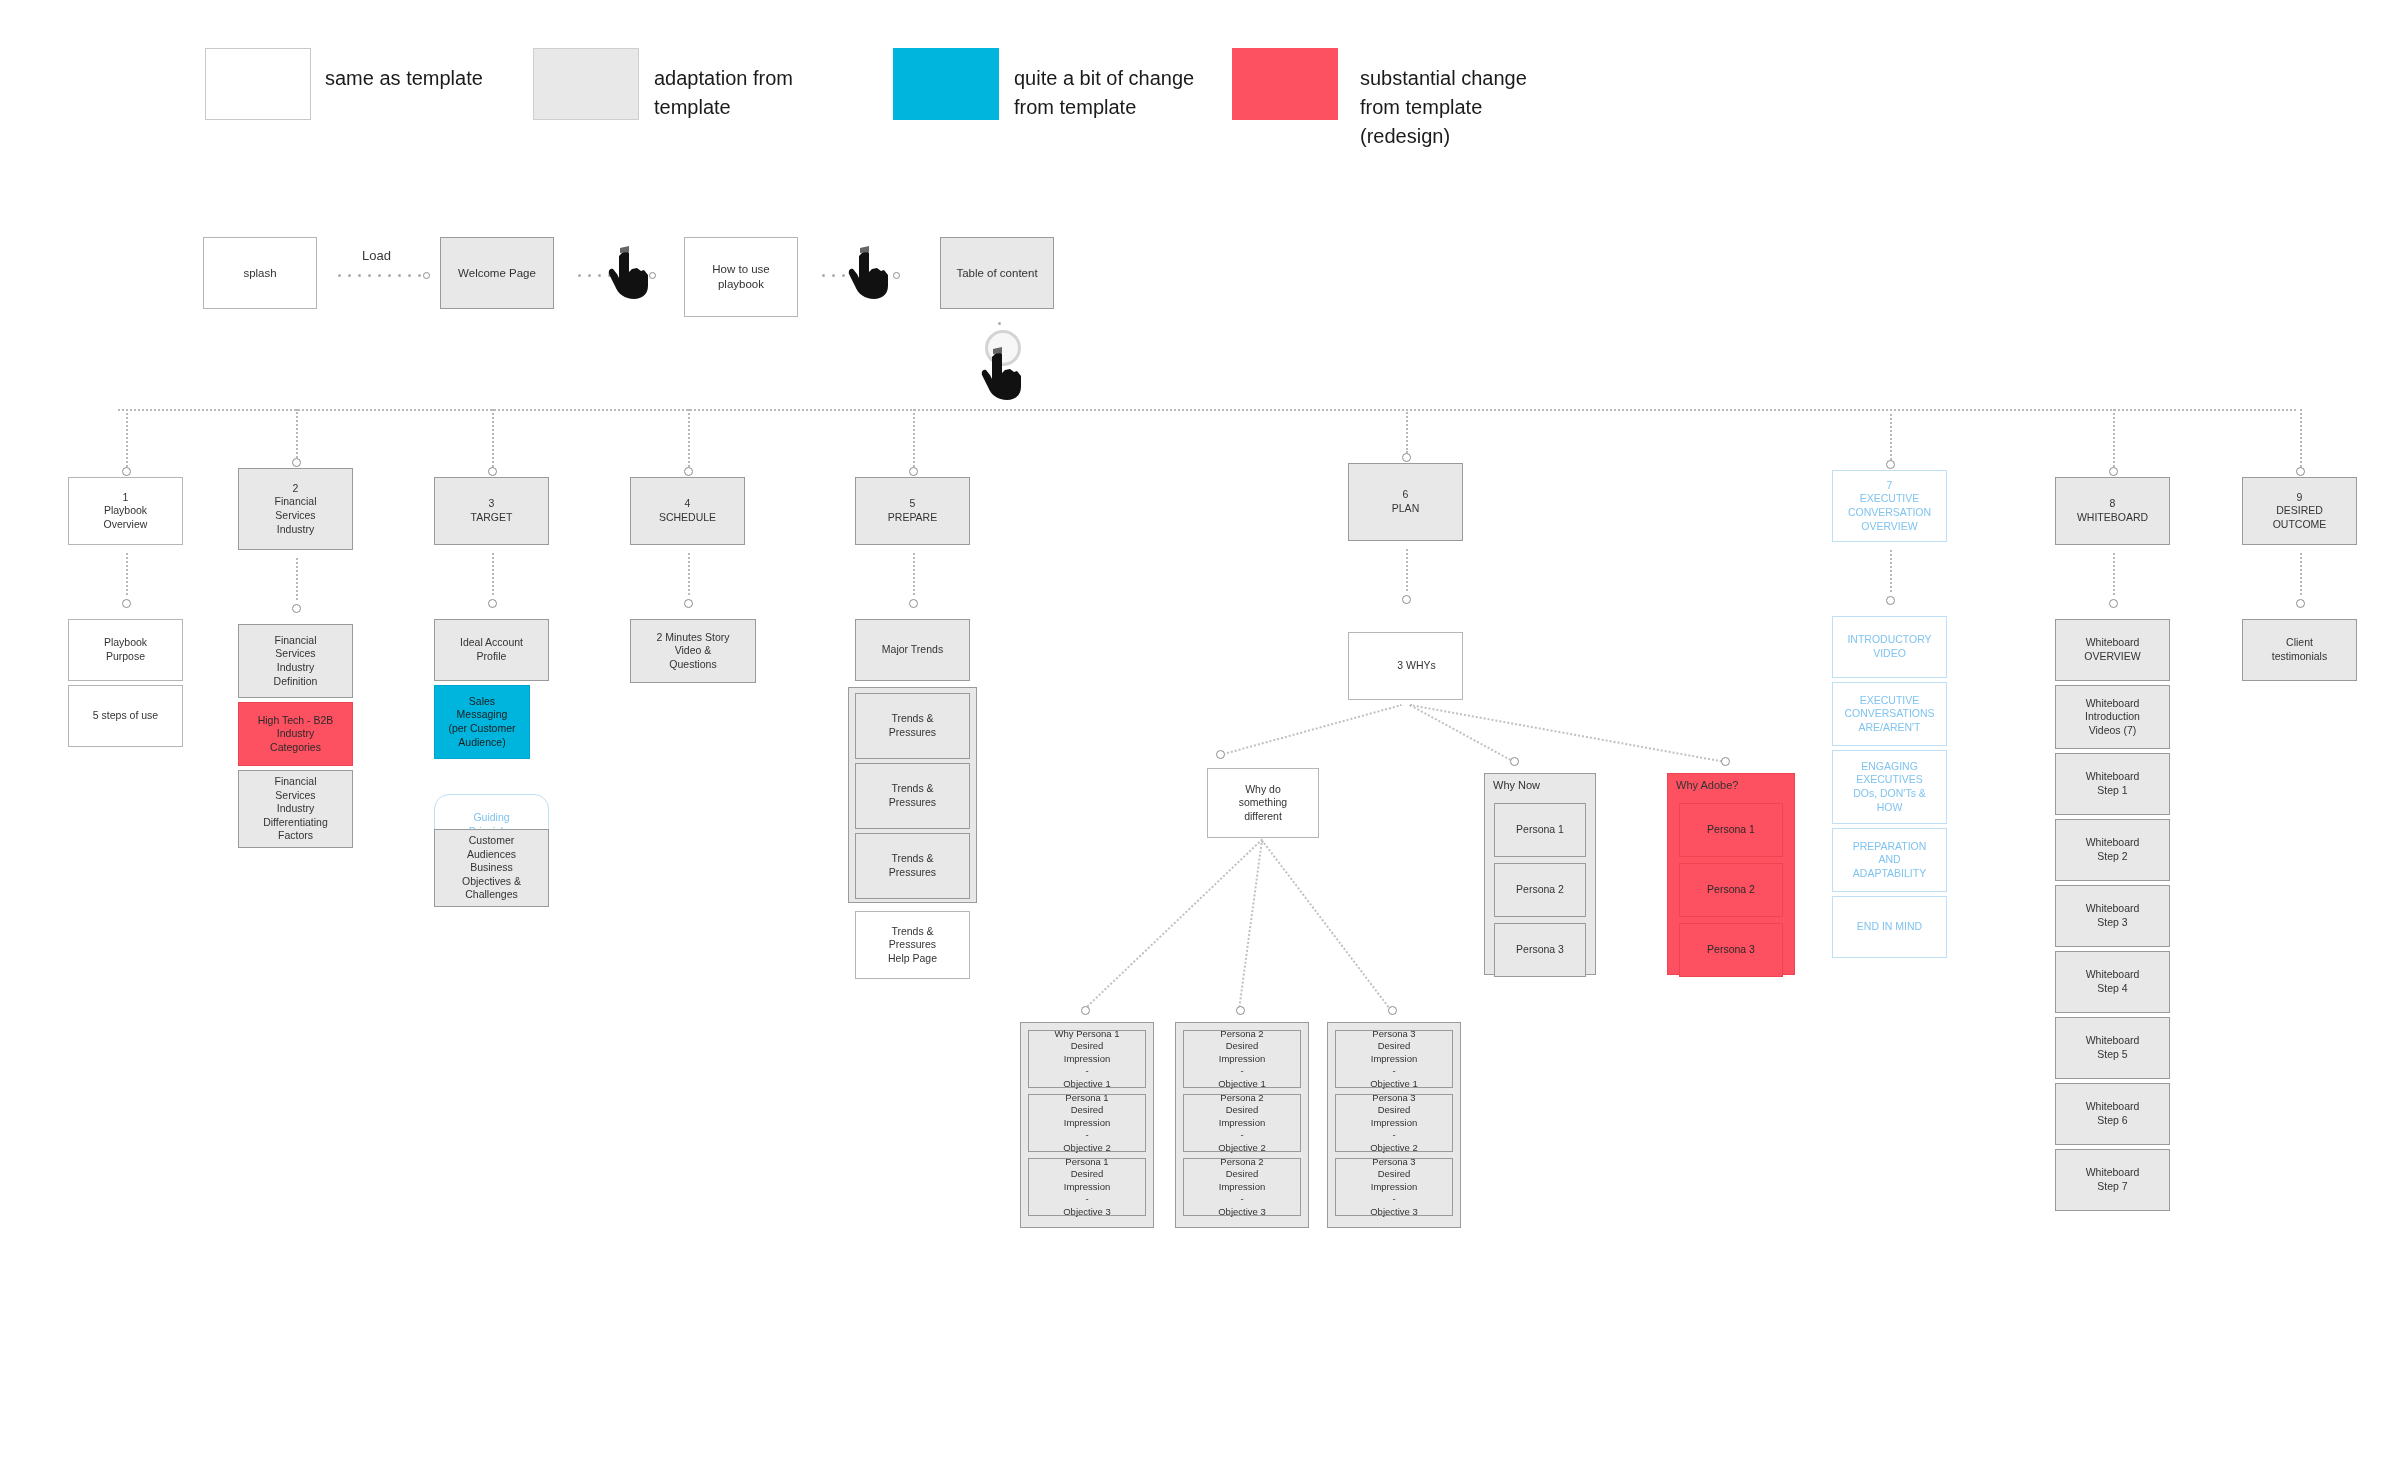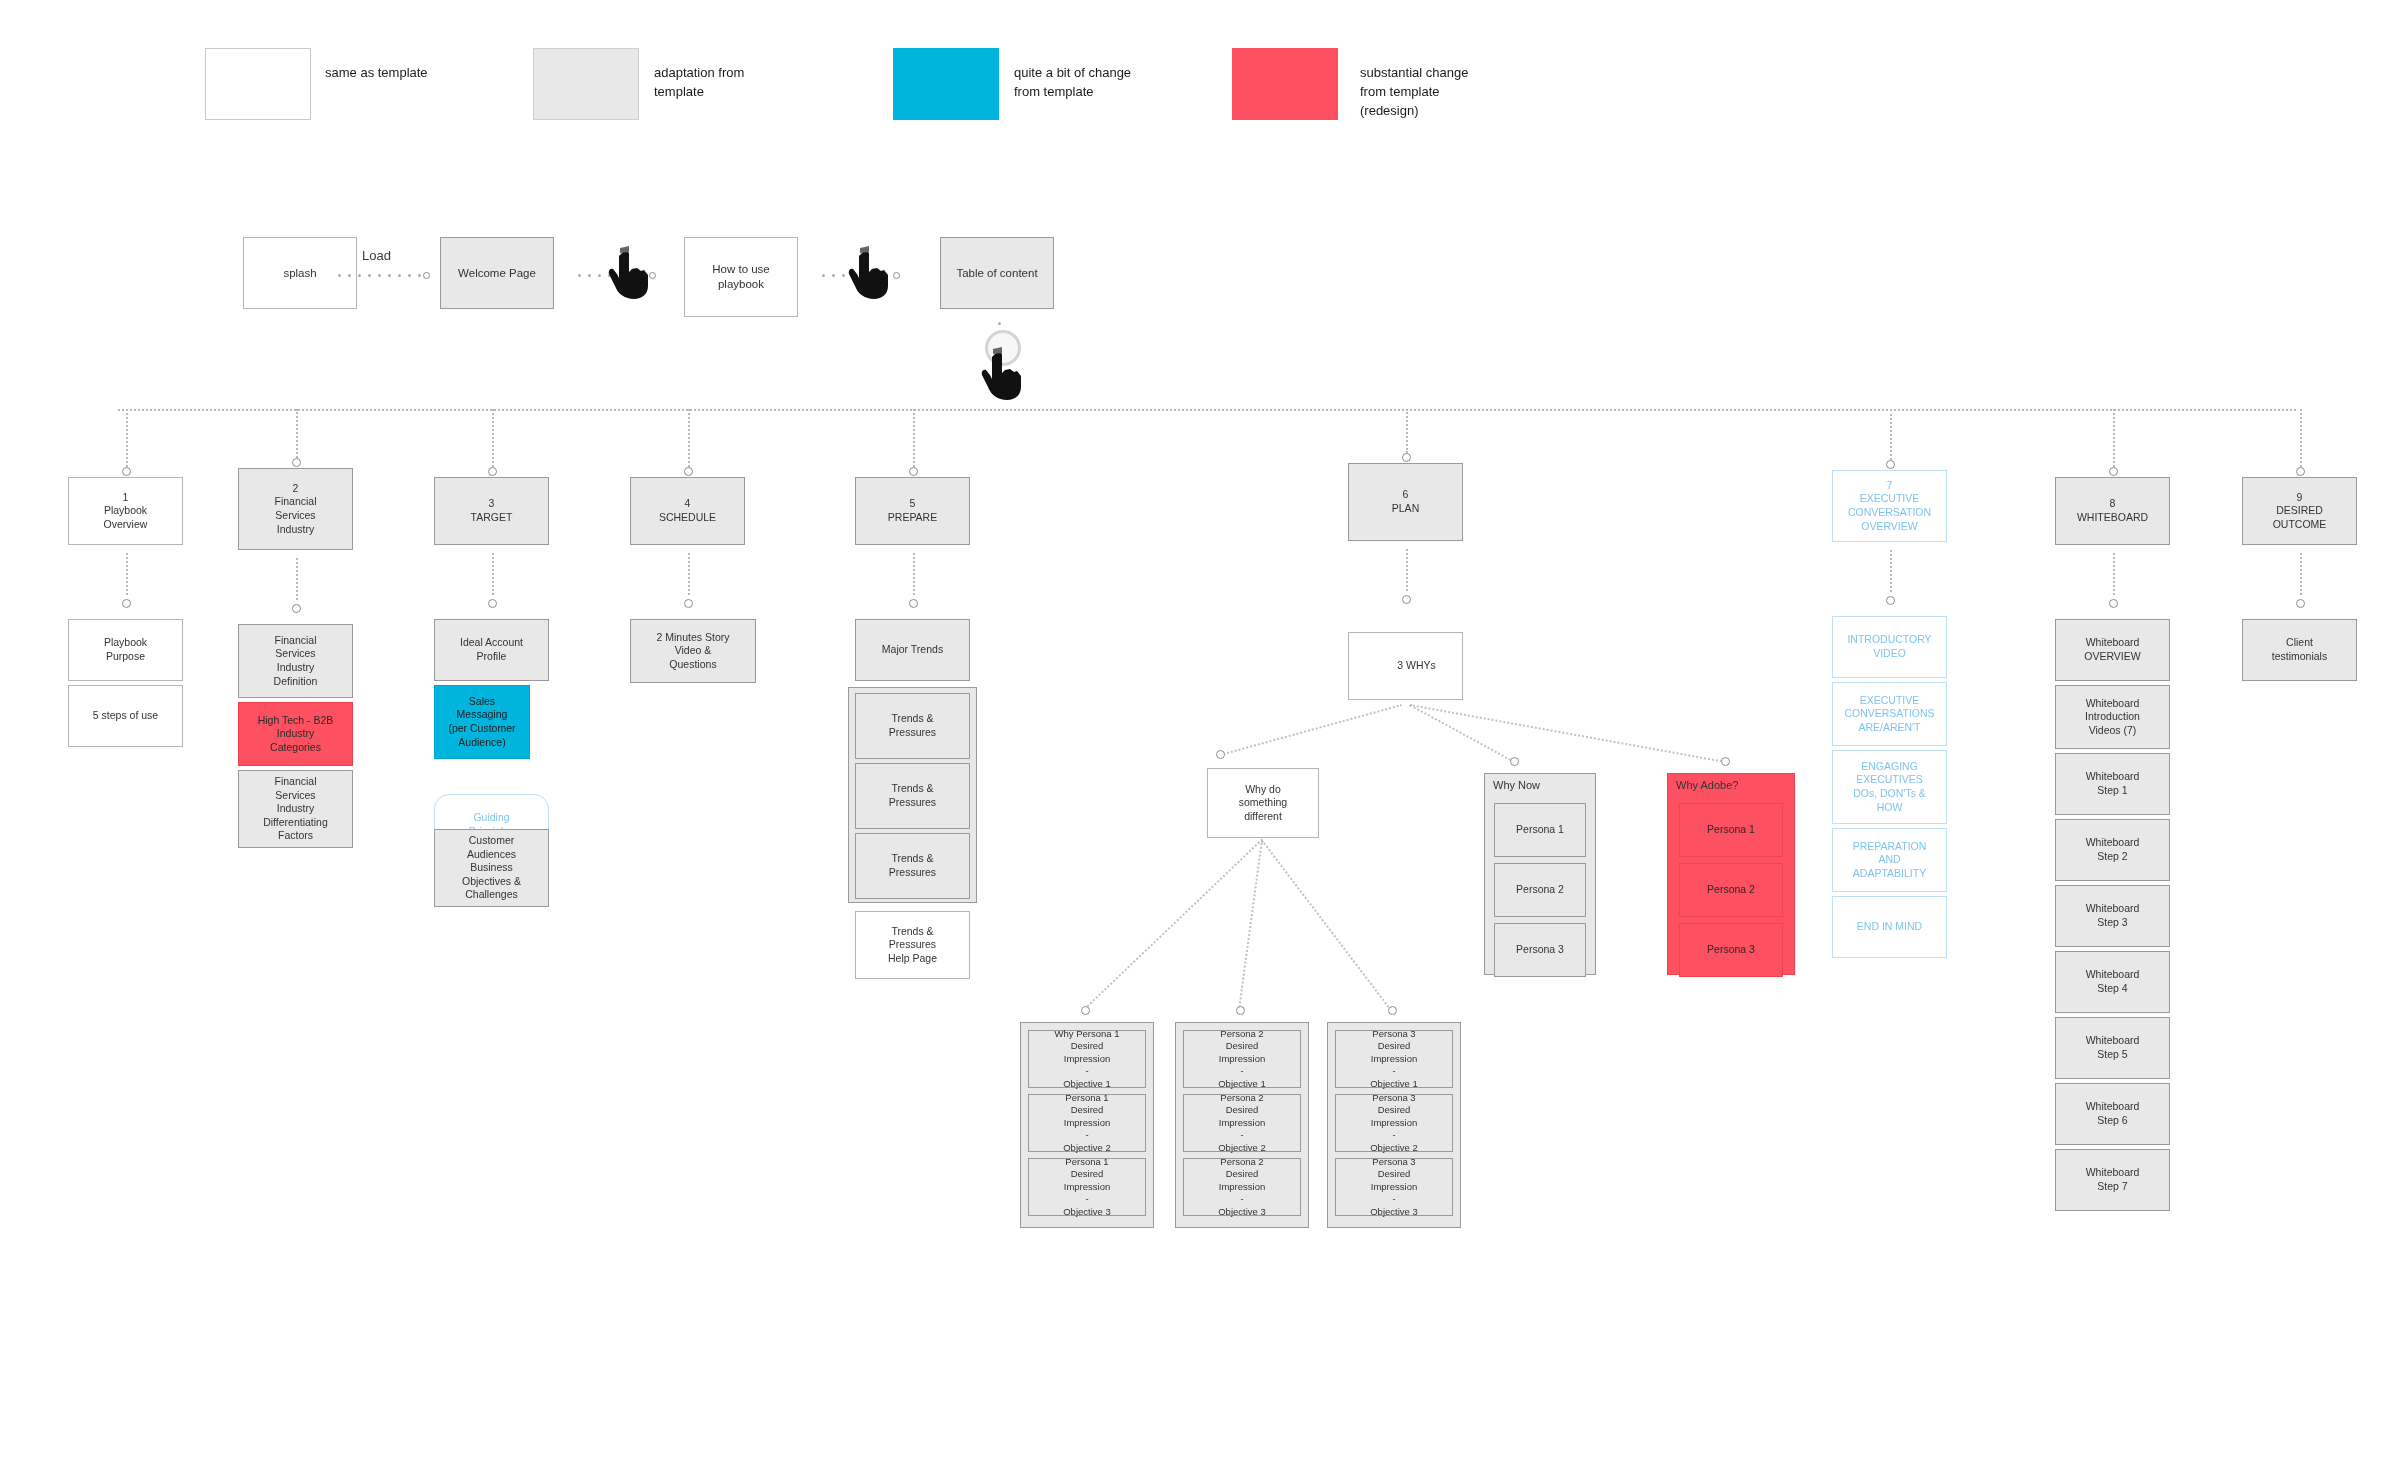--- a/index.html
+++ b/index.html
@@ -59,21 +59,21 @@
     position:absolute;
     box-sizing:border-box;
     width:106px;height:72px;
   }
   .legend-sw.white{background:#ffffff;border:1px solid #c9c9c9;}
   .legend-sw.grey {background:#e8e8e8;border:1px solid #cfcfcf;}
   .legend-sw.cyan {background:#00b5dd;border:1px solid #00b5dd;}
   .legend-sw.red  {background:#fd5060;border:1px solid #fd5060;}
   .legend-tx{
     position:absolute;
-    font-size:13px;
+    font-size:20px;
     color:#1b1b1b;
     line-height:1.45;
     white-space:pre-line;
   }
 
   
   .hdot{
     position:absolute;
     height:0;
     border-top:2px dotted #b9b9b9;
@@ -137,21 +137,21 @@
     <div class="legend-sw grey" style="left: 533px; top: 48px;"></div>
     <div class="legend-tx" style="left: 654px; top: 64px; width: 230px;">adaptation from
 template</div>
     <div class="legend-sw cyan" style="left: 893px; top: 48px;"></div>
     <div class="legend-tx" style="left: 1014px; top: 64px; width: 230px;">quite a bit of change
 from template</div>
     <div class="legend-sw red" style="left: 1232px; top: 48px;"></div>
     <div class="legend-tx" style="left: 1360px; top: 64px; width: 230px;">substantial change
 from template
 (redesign)</div>
-    <div class="node white t11" style="left: 203px; top: 237px; width: 114px; height: 72px; margin-left: 40px;"><span class="lbl">splash</span></div>
+    <div class="node white t11" style="left: 203px; top: 237px; width: 114px; height: 72px;"><span class="lbl">splash</span></div>
     <div class="node grey t11" style="left: 440px; top: 237px; width: 114px; height: 72px;"><span class="lbl">Welcome Page</span></div>
     <div class="node white t11" style="left: 684px; top: 237px; width: 114px; height: 80px;"><span class="lbl">How to use
 playbook</span></div>
     <div class="node grey t11" style="left: 940px; top: 237px; width: 114px; height: 72px;"><span class="lbl">Table of content</span></div>
     <div class="flowlbl" style="left: 362px; top: 248px;">Load</div>
     <div class="dotsm" style="left: 338px; top: 274px;"></div>
     <div class="dotsm" style="left: 348px; top: 274px;"></div>
     <div class="dotsm" style="left: 358px; top: 274px;"></div>
     <div class="dotsm" style="left: 368px; top: 274px;"></div>
     <div class="dotsm" style="left: 378px; top: 274px;"></div>

